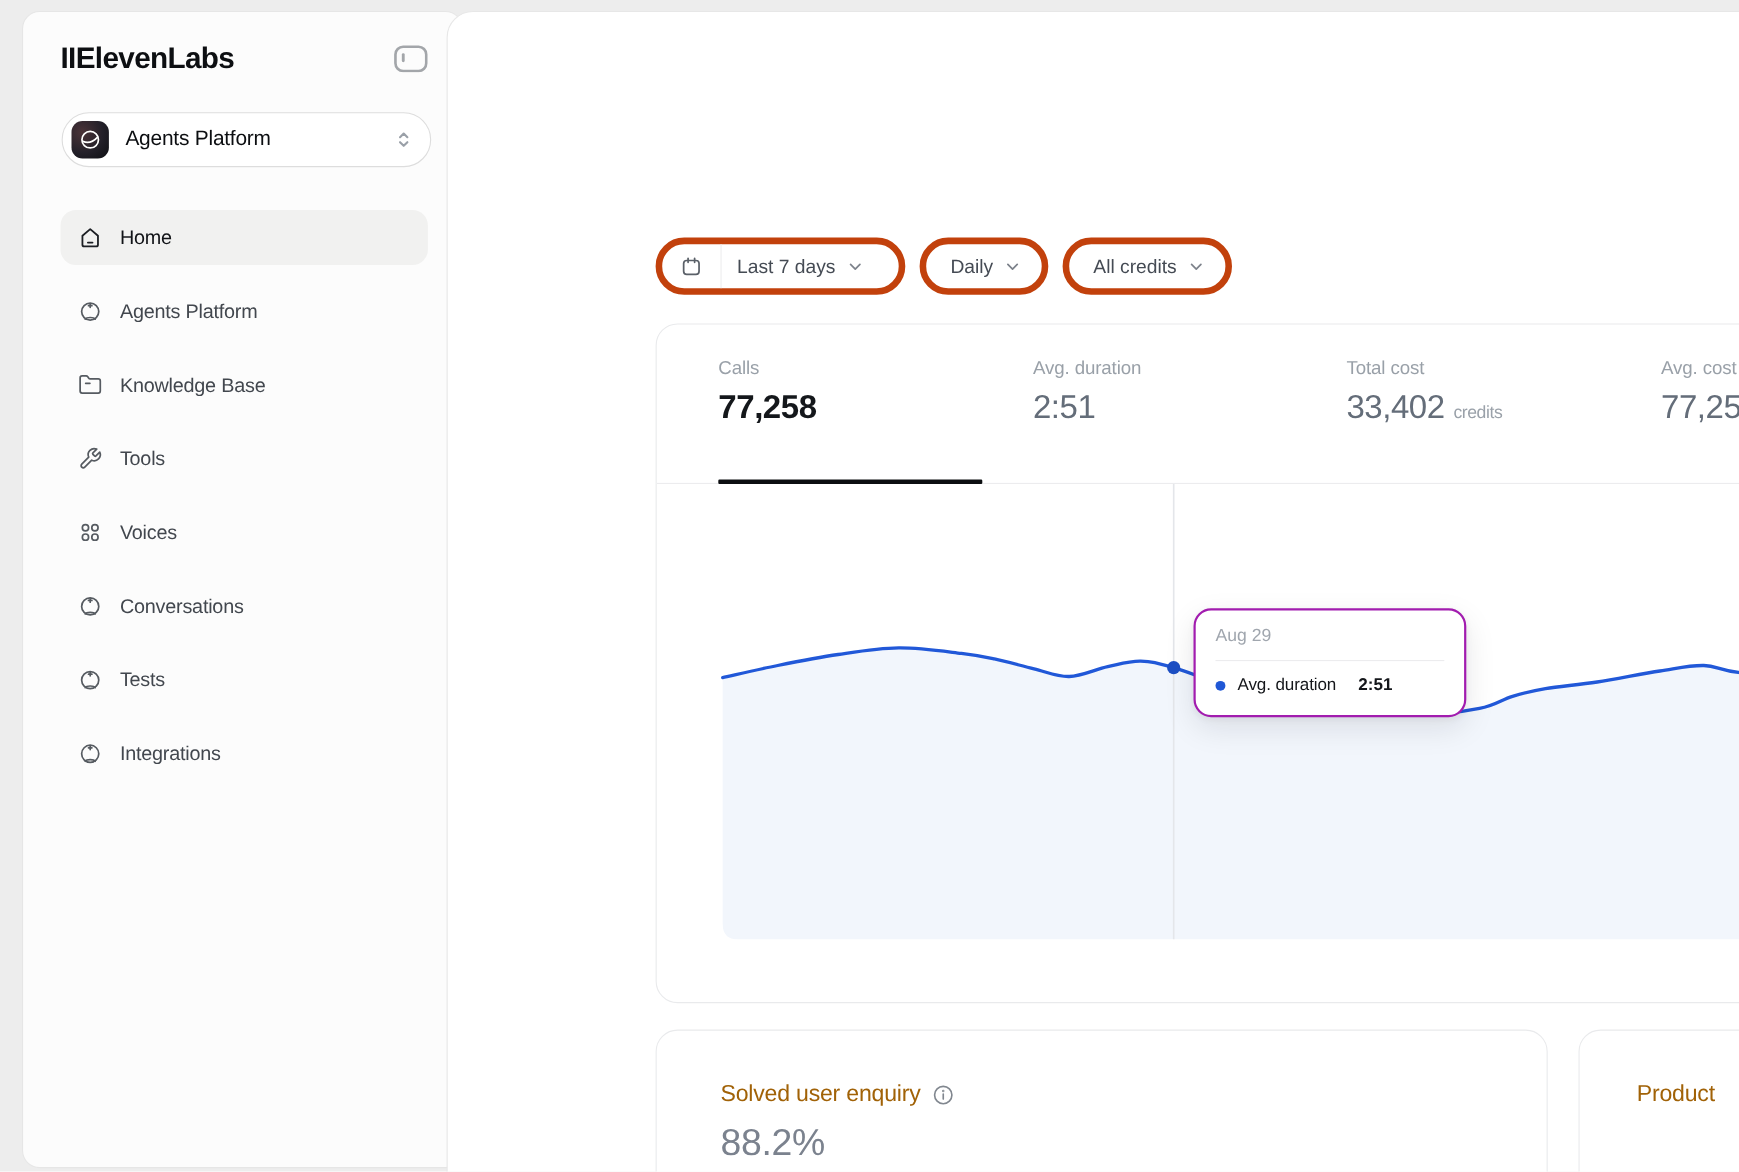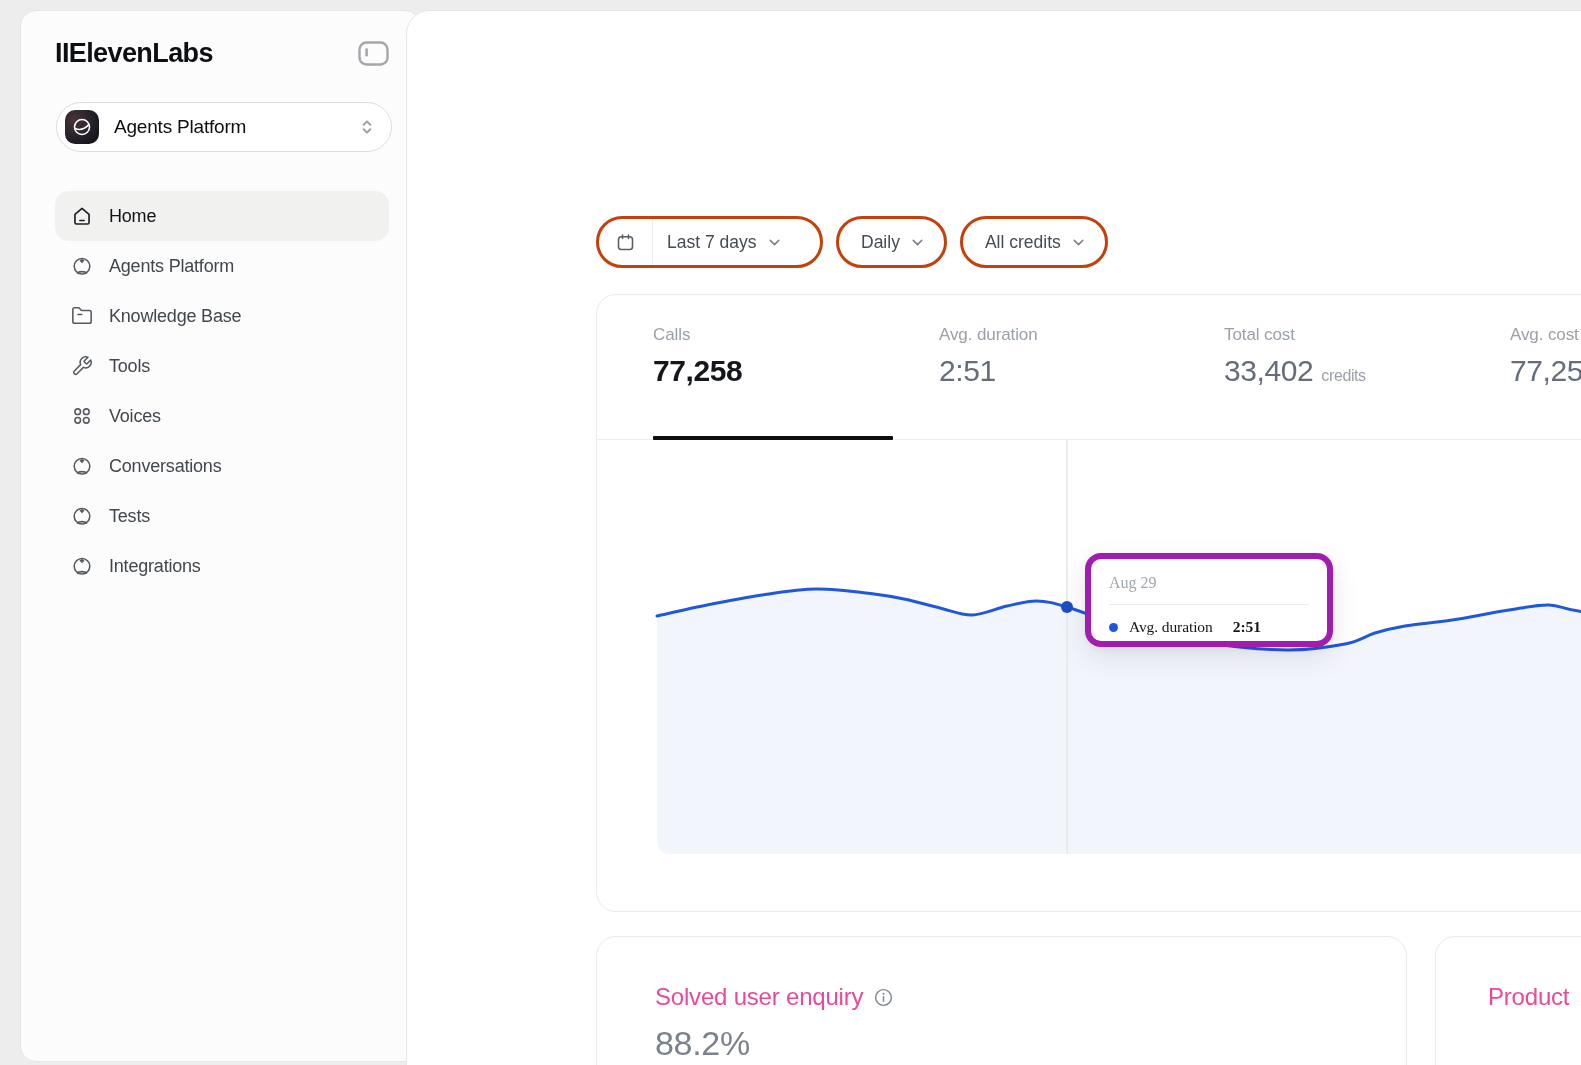--- a/index.html
+++ b/index.html
@@ -28,41 +28,41 @@
   }
   .workspace-avatar {
     width:34px; height:34px; border-radius:10px; flex:0 0 auto;
     background:radial-gradient(circle at 28% 30%, #4a3338 0%, #232029 55%, #0e0f13 100%);
     display:flex; align-items:center; justify-content:center;
   }
   .workspace-label { margin-left:15px; font-size:19px; font-weight:500; color:#0c0e11; flex:1; letter-spacing:-0.2px; }
   .unfold-icon { width:20px; height:20px; color:#9aa0a8; }
 
   
-  .nav { position:absolute; left:34px; top:180px; width:334px; display:flex; flex-direction:column; gap:0; }
+  .nav { position:absolute; left:34px; top:180px; width:334px; display:flex; flex-direction:column; gap:17px; }
   .nav-item {
     height:50px; border-radius:14px; display:flex; align-items:center;
     padding:0 16px; cursor:pointer; color:#42474e;
   }
   .nav-item.active { background:#f1f1f0; color:#111317; }
   .nav-icon { width:22px; height:22px; color:#565b61; flex:0 0 auto; }
   .nav-item.active .nav-icon { color:#1c1f24; }
   .nav-label { margin-left:16px; font-size:18px; letter-spacing:-0.2px; }
   .nav-item.active .nav-label { font-weight:500; }
 
   
   .main {
     position:absolute; left:406px; top:10px; width:1300px; height:1080px;
     background:#ffffff; border:1px solid #e7e7e7; border-radius:24px;
   }
   .page-title { position:absolute; left:186px; top:122px; font-size:44px; font-weight:500; letter-spacing:-1.2px; color:#0b0d10; }
 
   .filters { position:absolute; left:189px; top:205px; display:flex; gap:13px; }
   .pill {
-    height:52px; border:3px solid #c2410c; background:#fff; border-radius:26px;
+    height:52px; border:6px solid #c2410c; background:#fff; border-radius:26px;
     display:flex; align-items:center; cursor:pointer; color:#454b54; font-size:17.5px;
   }
   .pill .chev { width:17px; height:17px; color:#7d828b; margin-left:9px; }
   .pill-date { width:227px; padding:0; }
   .pill-date .cal-wrap { width:54px; display:flex; align-items:center; justify-content:center; align-self:stretch; border-right:1px solid #ededee; color:#5a6068; }
   .cal-icon { width:21px; height:21px; }
   .pill-date .pill-text { margin-left:14px; }
   .pill-basic { padding:0 18px 0 22px; }
 
   
@@ -77,40 +77,40 @@
   .stat.active .stat-value { color:#14171b; font-weight:600; }
   .stat .credits { font-size:16px; font-weight:400; color:#9aa1a9; margin-left:8px;margin-top:13px; }
   .stat-0 { left:56px; } .stat-1 { left:342px; } .stat-2 { left:627px; } .stat-3 { left:913px; }
   .stats-divider { position:absolute; left:0; top:144px; width:100%; height:1px; background:#ececee; }
   .active-underline { position:absolute; left:56px; top:141px; width:240px; height:4px; background:#0c0e11; border-radius:1px; z-index:2; }
 
   .plot { position:absolute; left:0; top:145px; width:1200px; height:414px; }
 
   .chart-tooltip {
     position:absolute; left:488px; top:258px; width:248px;
-    background:#fff; border:6px solid #a21caf; border-radius:16px;
+    background:#fff; border:2px solid #a21caf; border-radius:16px;
     box-shadow:0 10px 28px rgba(20,24,33,.10), 0 2px 6px rgba(20,24,33,.05);
-    padding:15px 18px 5px; z-index:3;font-family:Liberation Serif, serif;
+    padding:15px 18px 18px; z-index:3;
   }
   .tt-date { font-size:16px; color:#a0a6ae; }
   .tt-divider { height:1px; background:#ececee; margin:12px 0 13px; }
   .tt-row { display:flex; align-items:center; font-size:15.5px; }
   .tt-dot { width:9px; height:9px; border-radius:50%; background:#1f57d6; margin-right:11px; flex:0 0 auto; }
   .tt-series { color:#14161a; font-weight:500; letter-spacing:-0.1px; }
   .tt-value { color:#14161a; font-weight:600; margin-left:20px; }
 
   
   .kpi-card {
     position:absolute; top:925px; height:240px; background:#fff;
     border:1px solid #e9eaec; border-radius:20px; padding:46px 0 0 58px;
   }
   .kpi-1 { left:189px; width:811px; }
   .kpi-2 { left:1028px; width:460px; padding-left:52px; }
   .kpi-title-row { display:flex; align-items:center; }
-  .kpi-title { font-size:24px; font-weight:500; color:#ec4899; letter-spacing:-0.2px; }
+  .kpi-title { font-size:21px; font-weight:500; color:#a16207; letter-spacing:-0.2px; }
   .info-icon { width:21px; height:21px; color:#81878f; margin-left:10px; }
   .kpi-value { margin-top:13px; font-size:34px; color:#7b828e; letter-spacing:-0.3px; }
 </style>
 </head>
 <body>
 
 <div class="sidebar">
   <div class="logo-row">
     <div class="logo">IIElevenLabs</div>
     <svg class="collapse-btn" viewBox="0 0 31 25" fill="none" stroke="currentColor">

